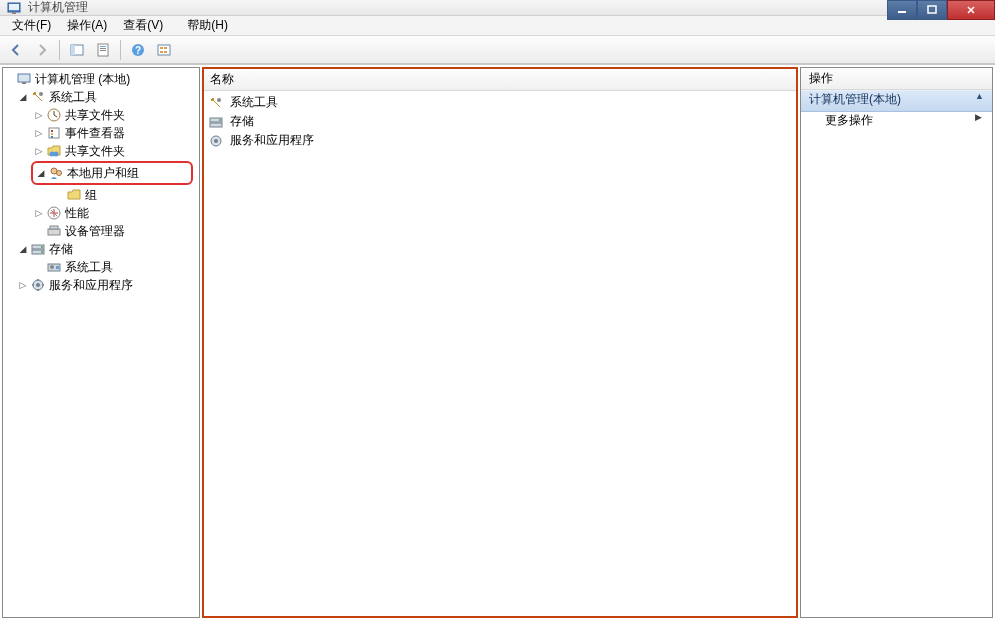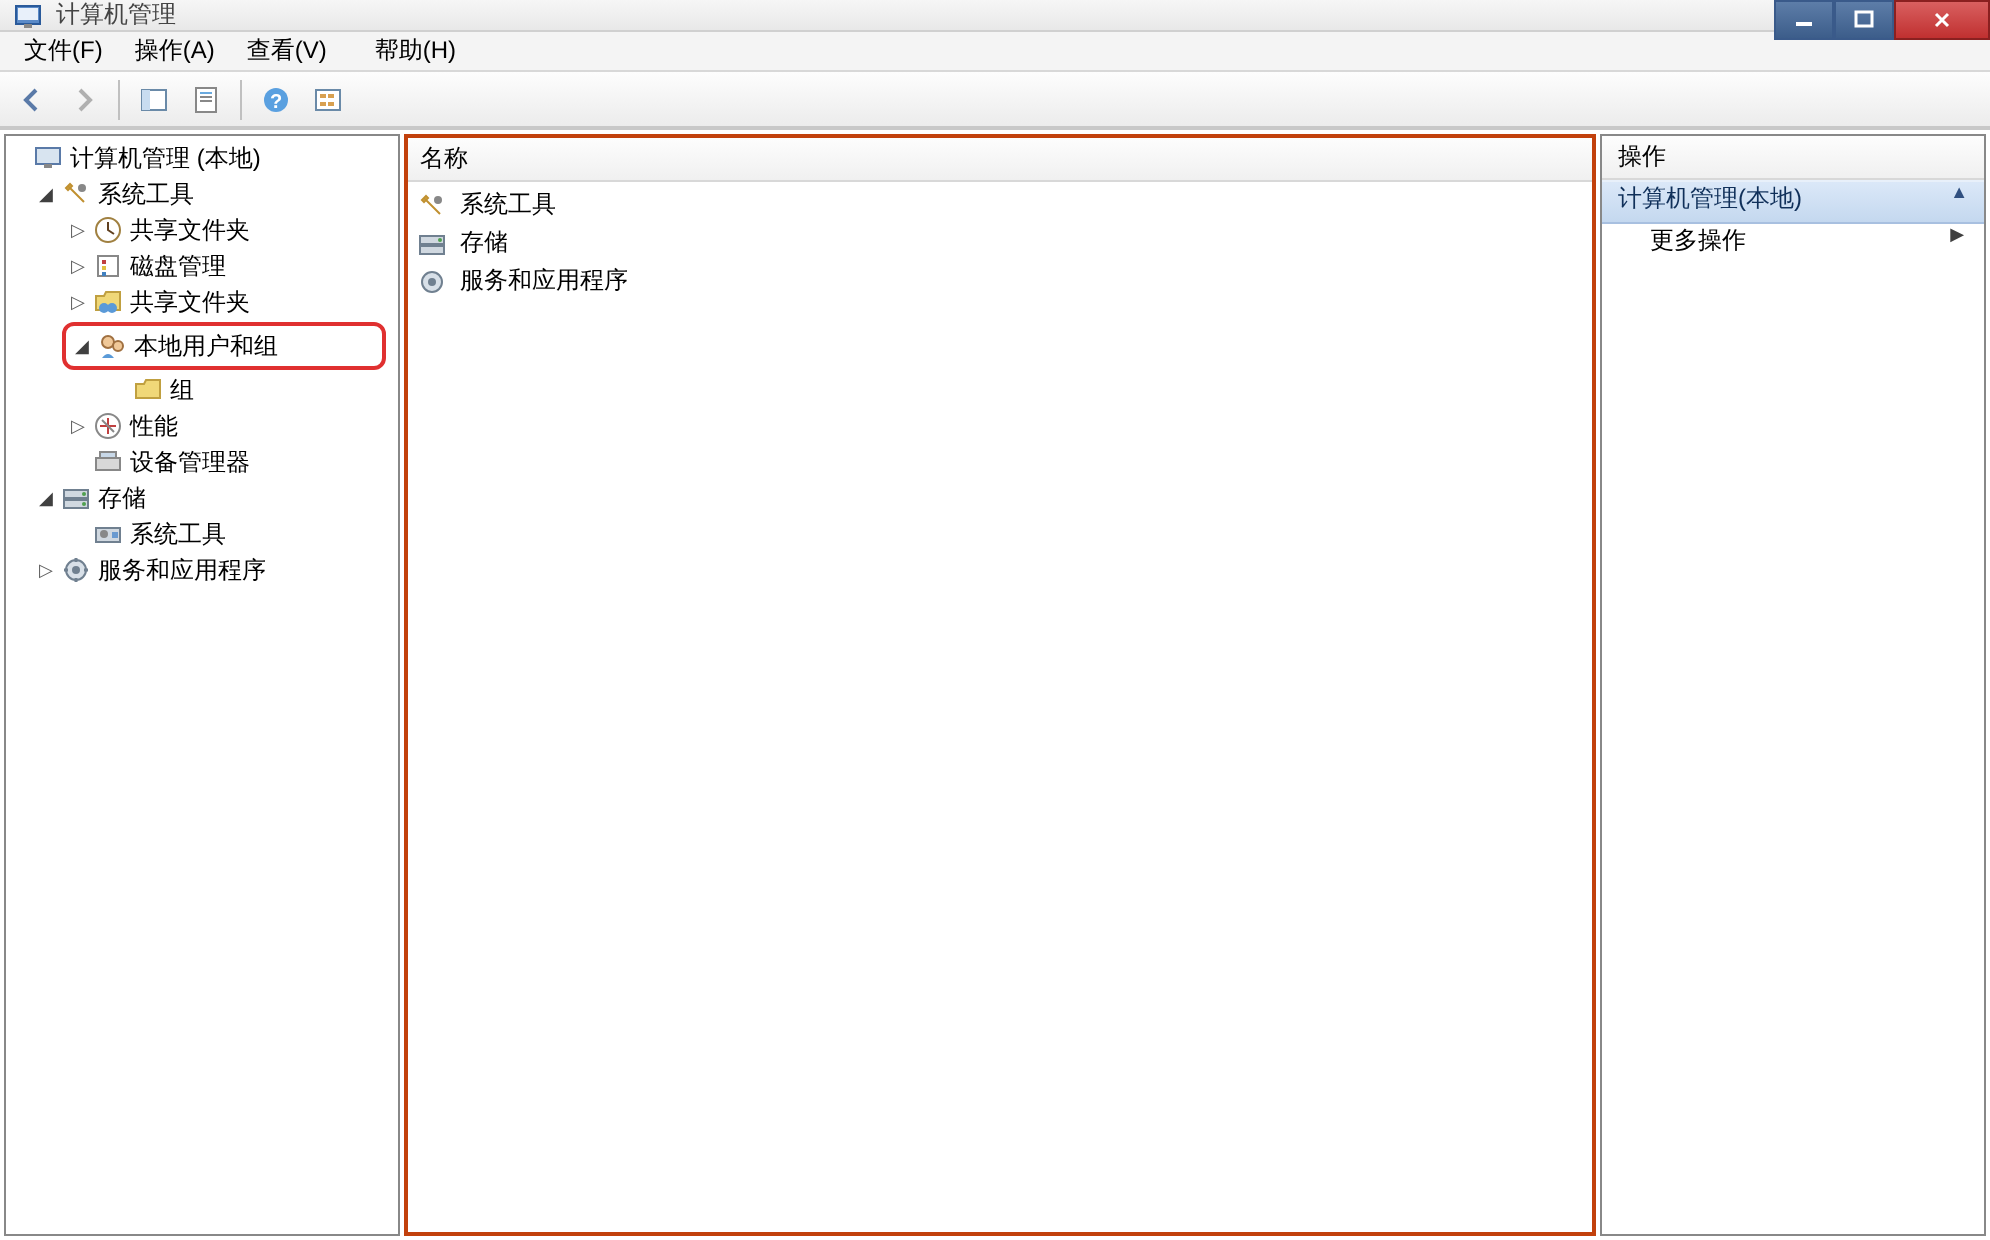--- a/index.html
+++ b/index.html
@@ -307,21 +307,21 @@
     <div class="tree-node" style="padding-left:30px">
       <span class="expander">▷</span>
       <span class="node-icon">
           <svg width="16" height="16">
             <rect x="3" y="3" width="10" height="10" fill="#fff" stroke="#888"></rect>
             <rect x="5" y="5" width="2" height="2" fill="#c04040"></rect>
             <rect x="5" y="8" width="2" height="2" fill="#e0c040"></rect>
             <rect x="5" y="11" width="2" height="2" fill="#4080c0"></rect>
           </svg>
         </span>
-      <span class="node-label">磁盘管理</span>
+      <span class="node-label">事件查看器</span>
     </div>
 
     <div class="tree-node" style="padding-left:30px">
       <span class="expander">▷</span>
       <span class="node-icon">
           <svg width="16" height="16">
             <path d="M2 5 L6 5 L7 3 L14 3 L14 12 L2 12 Z" fill="#f0d878" stroke="#c0a040"></path>
             <circle cx="6" cy="11" r="2.5" fill="#5a9ad8"></circle>
             <circle cx="10" cy="11" r="2.5" fill="#5a9ad8"></circle>
           </svg>

